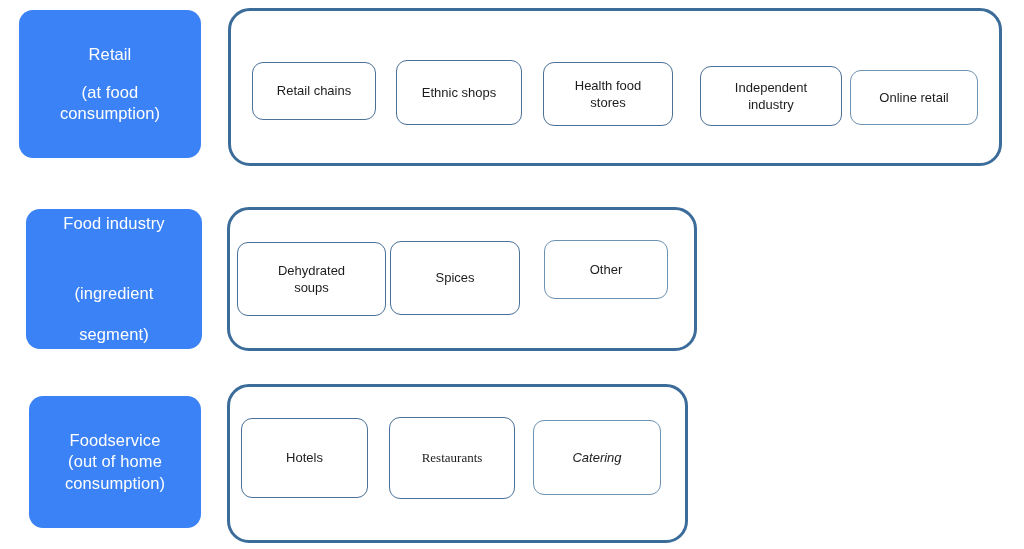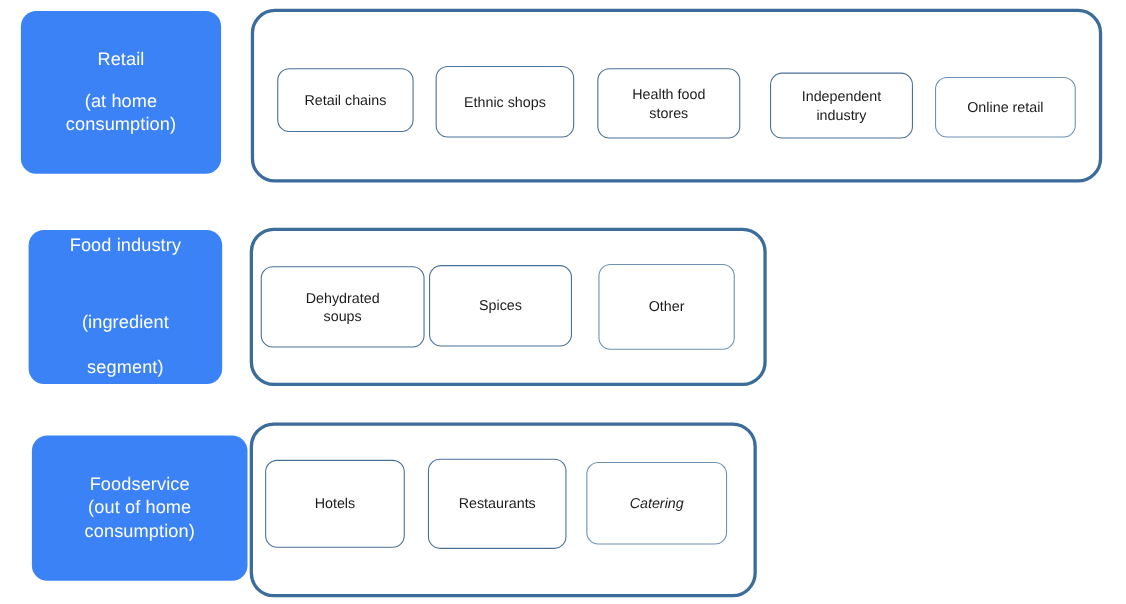--- a/index.html
+++ b/index.html
@@ -69,21 +69,21 @@
   .item-box .txt { display: block; }
 </style>
 </head>
 <body>
 
 <div id="canvas">
 
   <div class="cat-box" style="left:19px; top:10px; width:182px; height:148px;">
     <span class="line">Retail</span>
     <span class="gap"></span>
-    <span class="line">(at home</span>
+    <span class="line">(at food</span>
     <span class="line">consumption)</span>
   </div>
 
   <div class="group-box" style="left:228px; top:8px; width:774px; height:158px;">
   </div>
 
   <div class="item-box" style="left:252px; top:62px; width:124px; height:58px;">
     <span class="txt">Retail chains</span>
   </div>
 
@@ -91,21 +91,21 @@
     <span class="txt">Ethnic shops</span>
   </div>
 
   <div class="item-box" style="left:543px; top:62px; width:130px; height:64px;">
     <span class="txt">
       <span>Health food</span><br>
       <span>stores</span>
     </span>
   </div>
 
-  <div class="item-box" style="left:700px; top:66px; width:130px; height:60px;">
+  <div class="item-box" style="left:700px; top:66px; width:142px; height:60px;">
     <span class="txt">
       <span>Independent</span><br>
       <span>industry</span>
     </span>
   </div>
 
   <div class="item-box soft" style="left:850px; top:70px; width:128px; height:55px;">
     <span class="txt">Online retail</span>
   </div>
 
@@ -123,38 +123,38 @@
     <span class="txt">
       <span>Dehydrated</span><br>
       <span>soups</span>
     </span>
   </div>
 
   <div class="item-box" style="left:390px; top:241px; width:130px; height:74px;">
     <span class="txt">Spices</span>
   </div>
 
-  <div class="item-box soft" style="left:544px; top:240px; width:124px; height:78px;">
+  <div class="item-box soft" style="left:544px; top:240px; width:124px; height:59px;">
     <span class="txt">Other</span>
   </div>
 
-  <div class="cat-box" style="left:29px; top:396px; width:196px; height:132px;">
+  <div class="cat-box" style="left:29px; top:396px; width:172px; height:132px;">
     <span class="line">Foodservice</span>
     <span class="line">(out of home</span>
     <span class="line">consumption)</span>
   </div>
 
   <div class="group-box" style="left:227px; top:384px; width:461px; height:159px;">
   </div>
 
   <div class="item-box" style="left:241px; top:418px; width:127px; height:80px;">
     <span class="txt">Hotels</span>
   </div>
 
-  <div class="item-box" style="left:389px; top:417px; width:126px; height:82px;">
+  <div class="item-box" style="left:389px; top:417px; width:126px; height:82px;font-family:Liberation Serif, serif;">
     <span class="txt">Restaurants</span>
   </div>
 
   <div class="item-box soft" style="left:533px; top:420px; width:128px; height:75px;font-style:italic;">
     <span class="txt">Catering</span>
   </div>
 
 </div>
 
 </body></html>

